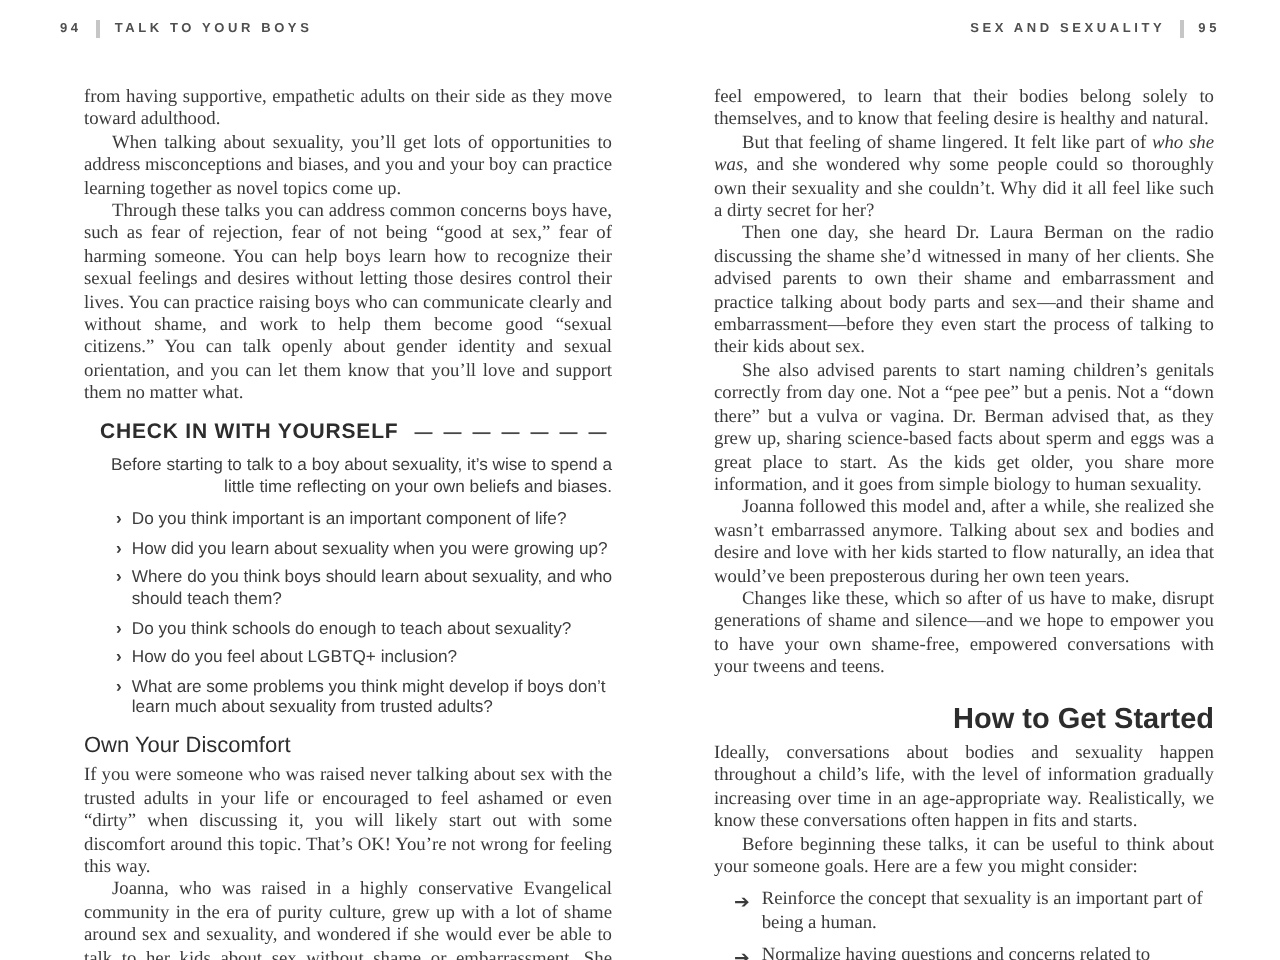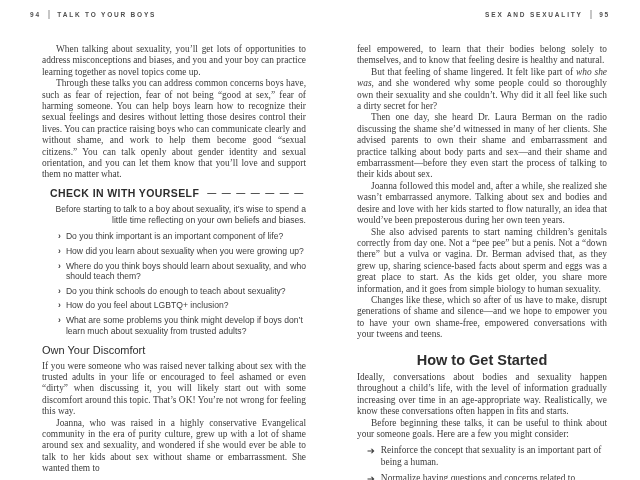--- a/index.html
+++ b/index.html
@@ -55,21 +55,21 @@
   }
   .chev { font-weight: bold; flex: 0 0 auto; }
 
   
   .subhead {
     font-family: "Liberation Sans", sans-serif; font-weight: normal;
     font-size: 11px; color: #2d2d2d; margin: 9px 0 4px; text-align: left;
   }
   .h2head {
     font-family: "Liberation Sans", sans-serif; font-weight: bold;
-    font-size: 14.5px; color: #2d2d2d; margin: 14px 0 6px; text-align: center;
+    font-size: 14.5px; color: #2d2d2d; margin: 14px 0 6px; text-align: right;
   }
 
   
   .goal-list { list-style: none; margin-top: 5px; }
   .goal-list li { display: flex; gap: 6px; margin: 0 0 5px 10px; text-align: left; }
   .arrow { flex: 0 0 auto; font-family: "Liberation Sans", sans-serif; color: #3b3b3b; }
 
   .em { font-style: italic; }
 </style>
 </head>
@@ -83,20 +83,21 @@
     <span>TALK TO YOUR BOYS</span>
   </div>
 
   <div class="running-header rh-right">
     <span>SEX AND SEXUALITY</span>
     <span class="hdr-bar"></span>
     <span>95</span>
   </div>
 
   <div class="body-col col-left">
+    <p>from having supportive, empathetic adults on their side as they move toward adulthood.</p>
     <p class="ind">When talking about sexuality, you’ll get lots of opportunities to address misconceptions and biases, and you and your boy can practice learning together as novel topics come up.</p>
     <p class="ind">Through these talks you can address common concerns boys have, such as fear of rejection, fear of not being “good at sex,” fear of harming someone. You can help boys learn how to recognize their sexual feelings and desires without letting those desires control their lives. You can practice raising boys who can communicate clearly and without shame, and work to help them become good “sexual citizens.” You can talk openly about gender identity and sexual orientation, and you can let them know that you’ll love and support them no matter what.</p>
 
     <div class="checkin">
       <div class="checkin-head">
         <span>CHECK IN WITH YOURSELF</span>
         <span class="dashes">— — — — — — —</span>
       </div>
       <p class="checkin-intro">Before starting to talk to a boy about sexuality, it’s wise to spend a little time reflecting on your own beliefs and biases.</p>
       <ul class="q-list">
@@ -129,22 +130,22 @@
 
     <h3 class="subhead">Own Your Discomfort</h3>
     <p>If you were someone who was raised never talking about sex with the trusted adults in your life or encouraged to feel ashamed or even “dirty” when discussing it, you will likely start out with some discomfort around this topic. That’s OK! You’re not wrong for feeling this way.</p>
     <p class="ind">Joanna, who was raised in a highly conservative Evangelical community in the era of purity culture, grew up with a lot of shame around sex and sexuality, and wondered if she would ever be able to talk to her kids about sex without shame or embarrassment. She wanted them to</p>
   </div>
 
   <div class="body-col col-right">
     <p>feel empowered, to learn that their bodies belong solely to themselves, and to know that feeling desire is healthy and natural.</p>
     <p class="ind"><span>But that feeling of shame lingered. It felt like part of </span><span class="em">who she was</span><span>, and she wondered why some people could so thoroughly own their sexuality and she couldn’t. Why did it all feel like such a dirty secret for her?</span></p>
     <p class="ind">Then one day, she heard Dr. Laura Berman on the radio discussing the shame she’d witnessed in many of her clients. She advised parents to own their shame and embarrassment and practice talking about body parts and sex—and their shame and embarrassment—before they even start the process of talking to their kids about sex.</p>
+    <p class="ind">She also advised parents to start naming children’s genitals correctly from day one. Not a “pee pee” but a penis. Not a “down there” but a vulva or vagina. Dr. Berman advised that, as they grew up, sharing science-based facts about sperm and eggs was a great place to start. As the kids get older, you share more information, and it goes from simple biology to human sexuality.</p>
     <p class="ind">Joanna followed this model and, after a while, she realized she wasn’t embarrassed anymore. Talking about sex and bodies and desire and love with her kids started to flow naturally, an idea that would’ve been preposterous during her own teen years.</p>
-    <p class="ind">She also advised parents to start naming children’s genitals correctly from day one. Not a “pee pee” but a penis. Not a “down there” but a vulva or vagina. Dr. Berman advised that, as they grew up, sharing science-based facts about sperm and eggs was a great place to start. As the kids get older, you share more information, and it goes from simple biology to human sexuality.</p>
     <p class="ind">Changes like these, which so after of us have to make, disrupt generations of shame and silence—and we hope to empower you to have your own shame-free, empowered conversations with your tweens and teens.</p>
 
     <h2 class="h2head">How to Get Started</h2>
     <p>Ideally, conversations about bodies and sexuality happen throughout a child’s life, with the level of information gradually increasing over time in an age-appropriate way. Realistically, we know these conversations often happen in fits and starts.</p>
     <p class="ind">Before beginning these talks, it can be useful to think about your someone goals. Here are a few you might consider:</p>
 
     <ul class="goal-list">
       <li>
         <span class="arrow">➔</span>
         <span>Reinforce the concept that sexuality is an important part of being a human.</span>

